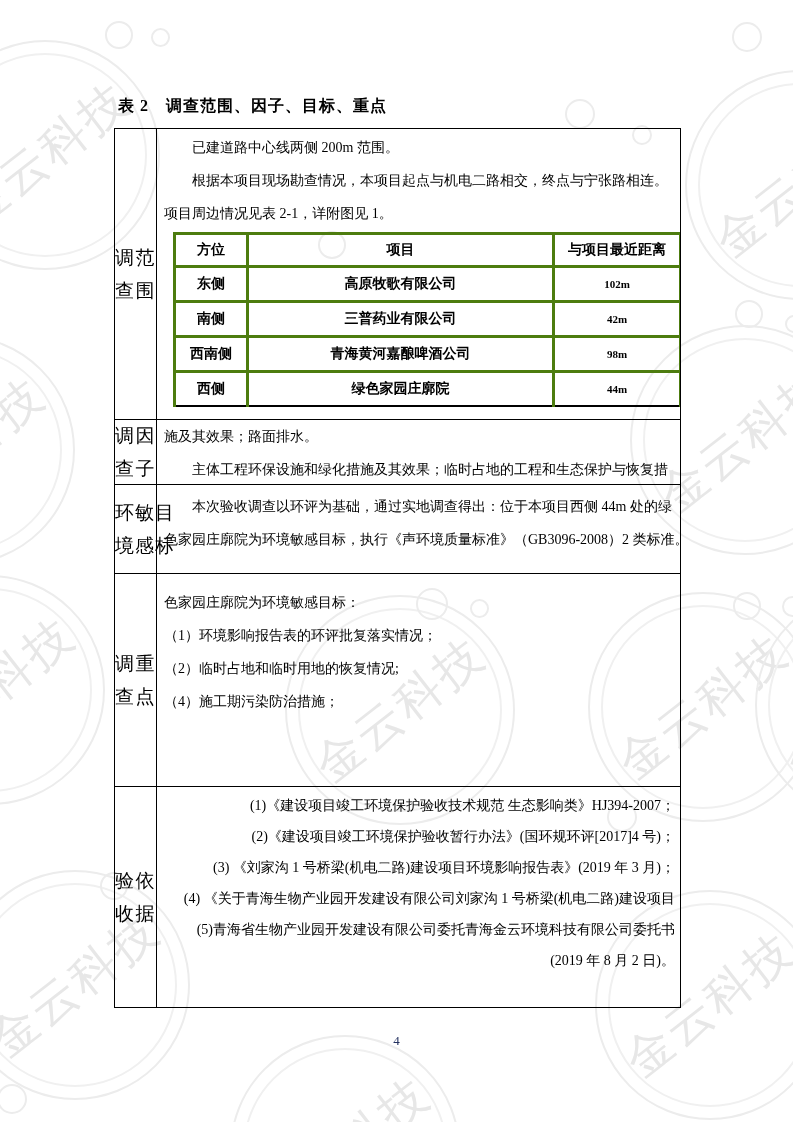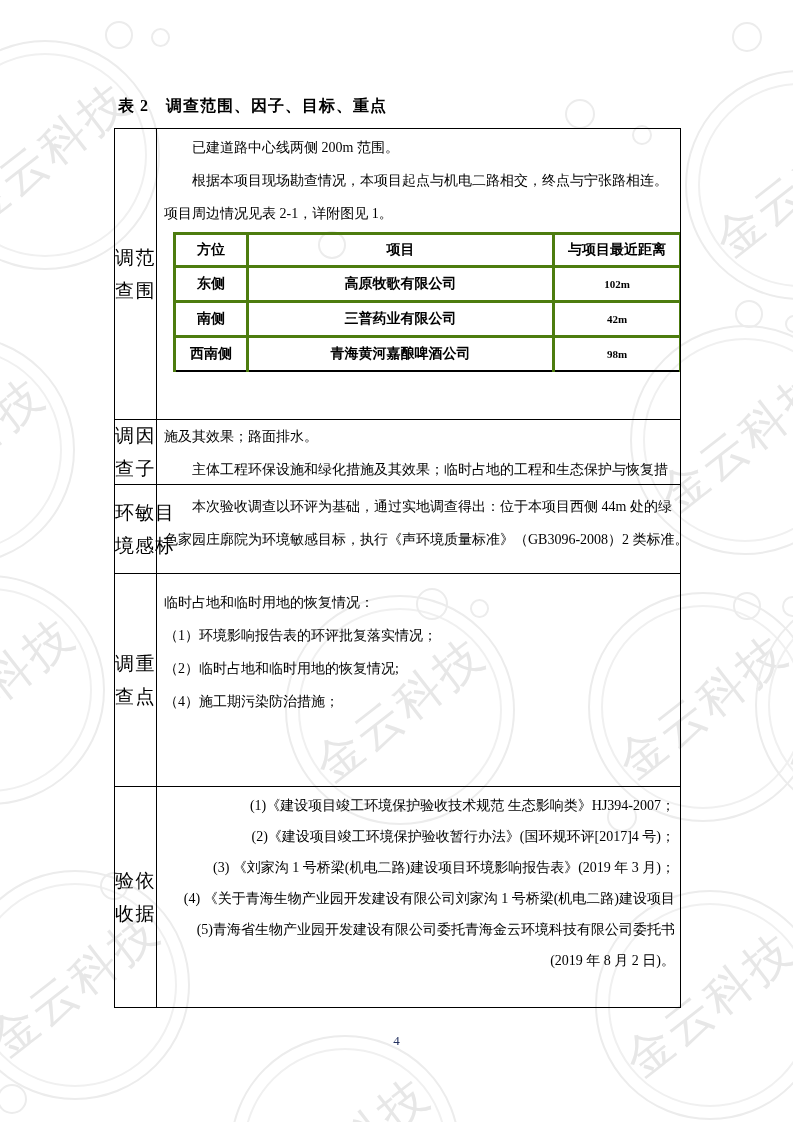--- a/index.html
+++ b/index.html
@@ -179,20 +179,25 @@
                 <tr>
                   <td>南侧</td>
                   <td>三普药业有限公司</td>
                   <td>42m</td>
                 </tr>
                 <tr>
                   <td>西南侧</td>
                   <td>青海黄河嘉酿啤酒公司</td>
                   <td>98m</td>
                 </tr>
+                <tr>
+                  <td>西侧</td>
+                  <td>绿色家园庄廓院</td>
+                  <td>44m</td>
+                </tr>
               </tbody>
           </table>
         </div>
       </div>
 
       <div class="trow trow-1">
         <div class="lcell">
             <div class="lline">调查</div>
             <div class="lline">因子</div>
           </div>
@@ -218,21 +223,21 @@
         </div>
       </div>
 
       <div class="trow trow-3">
         <div class="lcell">
             <div class="lline">调查</div>
             <div class="lline">重点</div>
           </div>
         <div class="ccell">
           <div class="lines">
-              <div class="line">临时占地和临时用地的恢复情况：</div>
+              <div class="line">色家园庄廓院为环境敏感目标：</div>
               <div class="line">（1）环境影响报告表的环评批复落实情况；</div>
               <div class="line">（2）临时占地和临时用地的恢复情况;</div>
               <div class="line">（4）施工期污染防治措施；</div>
             </div>
         </div>
       </div>
 
       <div class="trow trow-4">
         <div class="lcell">
             <div class="lline">验收</div>

